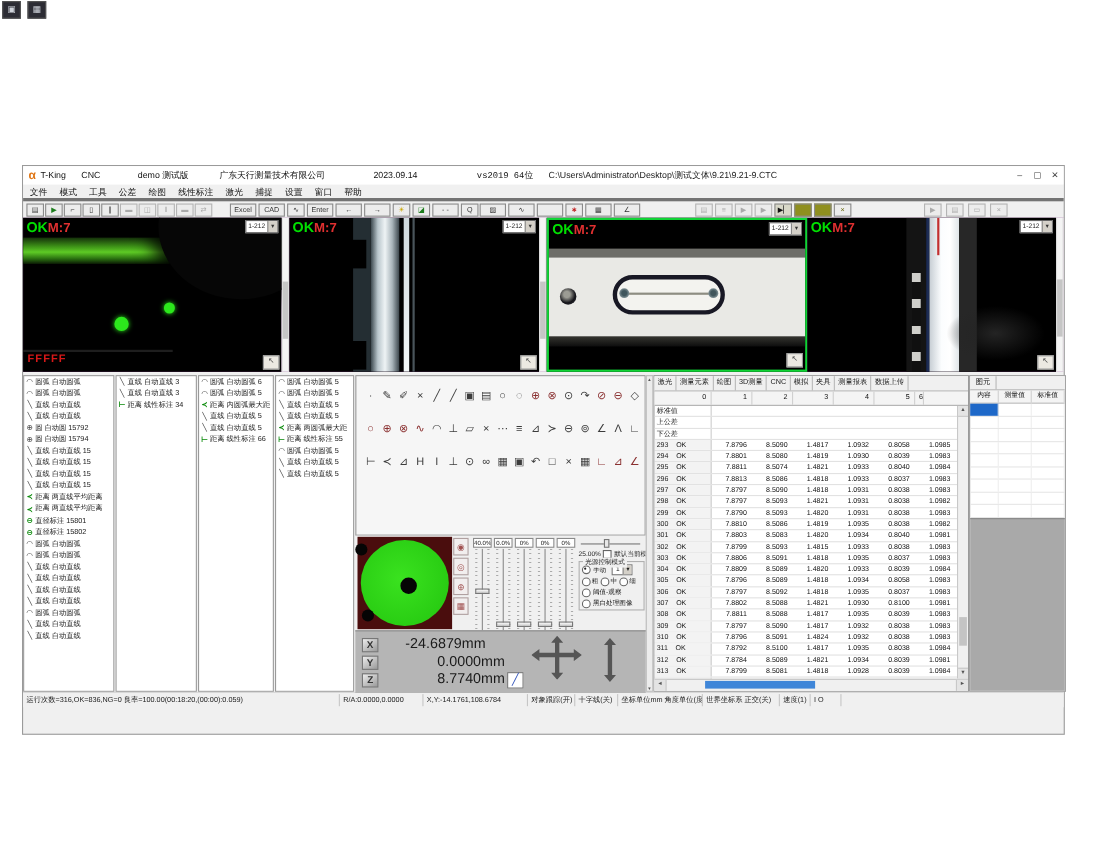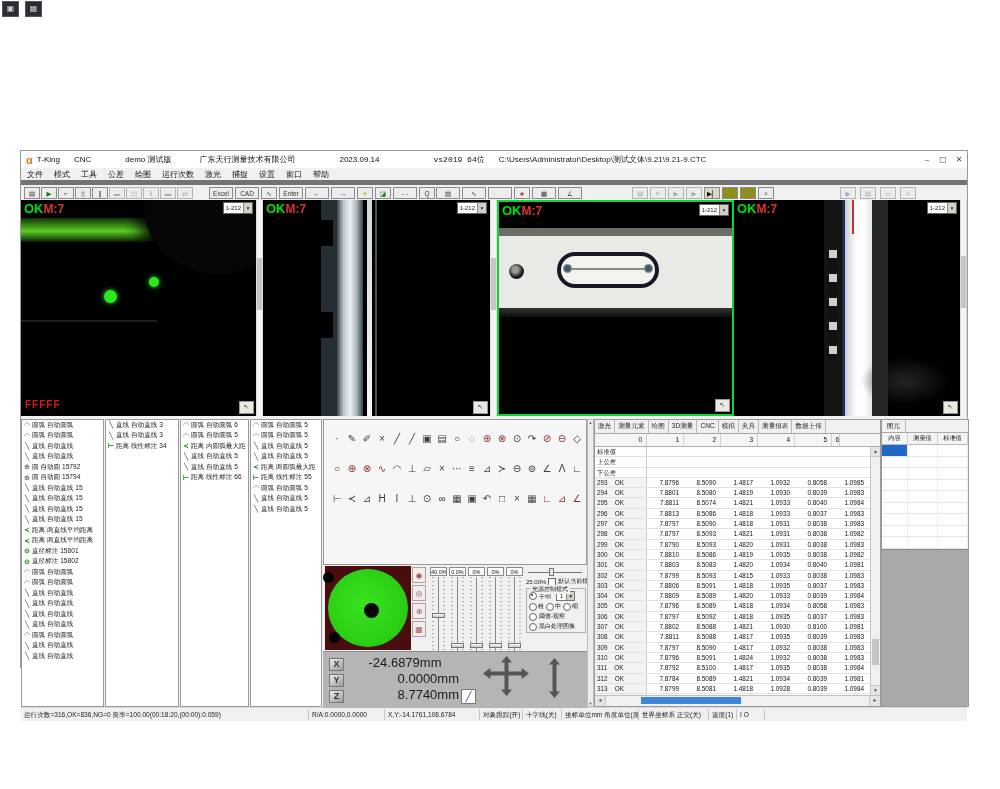--- a/index.html
+++ b/index.html
@@ -8,32 +8,32 @@
   .corner-icons .ci{width:15px;height:14px;background:#2c2c34;border:1px solid #555;color:#cfd3da;font-size:8px;line-height:14px;text-align:center;}
   .app{position:absolute;left:20px;top:150px;width:948px;height:518px;background:#f0f0f0;border:1px solid #9a9a9a;box-sizing:border-box;display:flex;flex-direction:column;font-size:8px;}
   
   .titlebar{height:17px;background:#fff;display:flex;align-items:center;white-space:nowrap;font-size:8px;flex:none;}
   .appicon{color:#e07818;font-weight:bold;font-size:11px;margin:0 4px 0 5px;}
   .t-app{margin-right:14px;} .t-sub{margin-right:34px;} .t-ed{margin-right:28px;} .t-co{margin-right:44px;} .t-date{margin-right:54px;} .t-build{margin-right:14px;font-family:Liberation Mono, monospace;}
   .t-file{color:#222;}
   .winbtns{margin-left:auto;display:flex;}
   .winbtn{width:16px;height:15px;text-align:center;line-height:15px;color:#444;font-size:8px;}
   
-  .menubar{height:12px;background:#f0f0f0;display:flex;align-items:center;gap:11px;padding-left:6px;font-size:8px;flex:none;border-bottom:5px solid #737373;}
+  .menubar{height:12px;background:#f0f0f0;display:flex;align-items:center;gap:11px;padding-left:6px;font-size:8px;flex:none;border-bottom:3px solid #737373;}
   .menu-item{cursor:default;}
   
   .toolbar{height:15px;display:flex;align-items:center;gap:1px;padding-left:3px;flex:none;}
   .tb{min-width:16px;height:12px;border:1px solid #8a8a8a;background:#ececec;font-size:6.5px;line-height:11px;text-align:center;color:#333;box-sizing:border-box;padding:0 1px;}
   .tb.wide{min-width:24px;}
   .tb.dis{color:#aaa;border-color:#b4b4b4;}
   .tb.grn{color:#1c7c1c;} .tb.yel{color:#c8a400;} .tb.red{color:#c02020;font-weight:bold;}
   .tb.olive{background:#8f8f1f;color:#8f8f1f;} .tb.play{color:#111;background:#d8d8c8;} .tb.tool{color:#6a6a10;}
   .tb-gap{width:14px;} .tb-gap-l{width:48px;} .tb-gap-r{width:64px;}
   
-  .cams{height:216px;display:flex;background:#701a75;flex:none;}
+  .cams{height:140px;display:flex;background:#701a75;flex:none;}
   .cam{position:relative;background:#000;overflow:hidden;}
   .cam.c1{width:235px;} .cam.c2{width:227px;} .cam.c3{width:237px;border:2px solid #0ld;} 
   .cam.c3{border:2px solid #10d435;box-sizing:border-box;} .cam.c4{width:226px;}
   .sep{width:7px;background:#f4f4f4;border-left:1px solid #ddd;border-right:1px solid #ddd;box-sizing:border-box;position:relative;}
   .sep .thumb{position:absolute;left:0;width:100%;height:52px;background:#c6c6c6;}
   .sep.s1 .thumb{top:58px;} .sep.s2 .thumb{top:58px;} .sep.s4 .thumb{top:56px;}
   .cam-label{position:absolute;left:3px;top:1px;z-index:5;font-weight:bold;}
   .cam-ok{color:#00e000;font-size:13px;} .cam-m{color:#e03030;font-size:12px;}
   .cam-dd{position:absolute;right:3px;top:2px;z-index:5;display:flex;background:#fff;border:1px solid #666;height:10px;align-items:center;}
   .cam-dd .txt{font-size:6px;padding:0 2px;color:#222;}
@@ -194,21 +194,21 @@
     </span>
   </div>
 
   <div class="menubar">
 
   <span class="menu-item">文件</span>
       <span class="menu-item">模式</span>
       <span class="menu-item">工具</span>
       <span class="menu-item">公差</span>
       <span class="menu-item">绘图</span>
-      <span class="menu-item">运行次数</span>
+      <span class="menu-item">线性标注</span>
       <span class="menu-item">激光</span>
       <span class="menu-item">捕捉</span>
       <span class="menu-item">设置</span>
       <span class="menu-item">窗口</span>
       <span class="menu-item">帮助</span>
     </div>
 
   <div class="toolbar">
     <span style="display:flex;gap:1px">
 

